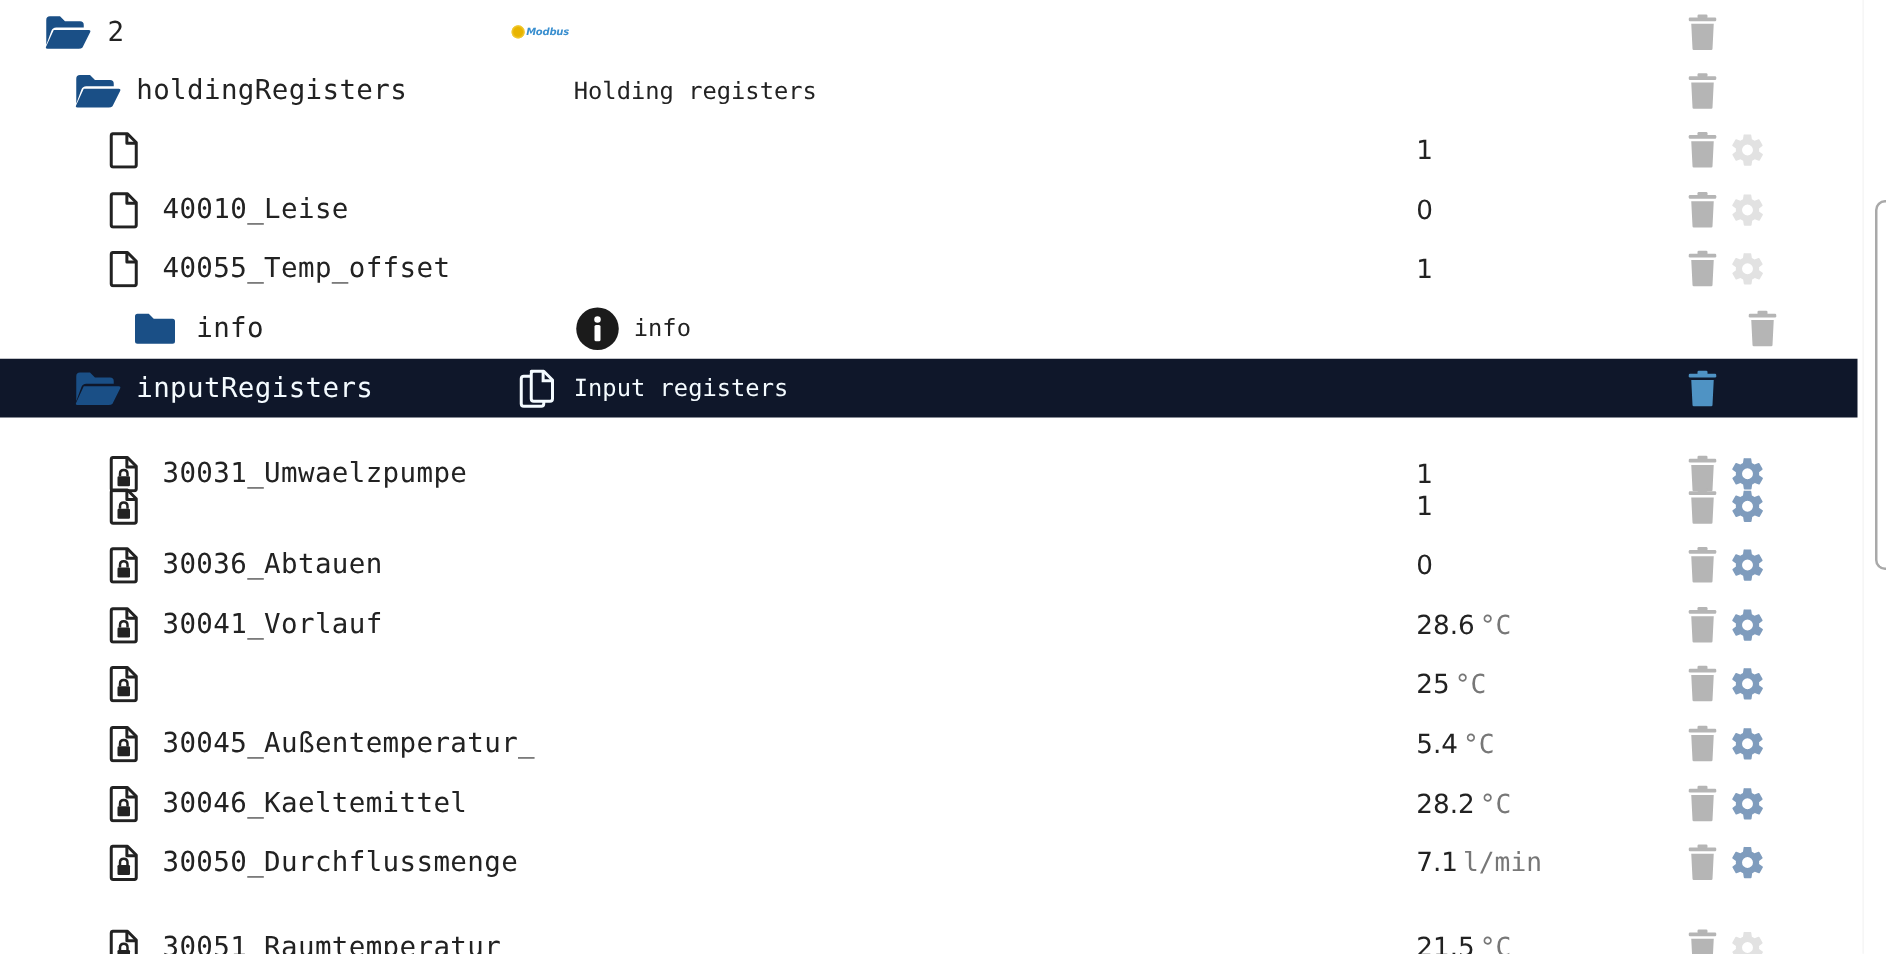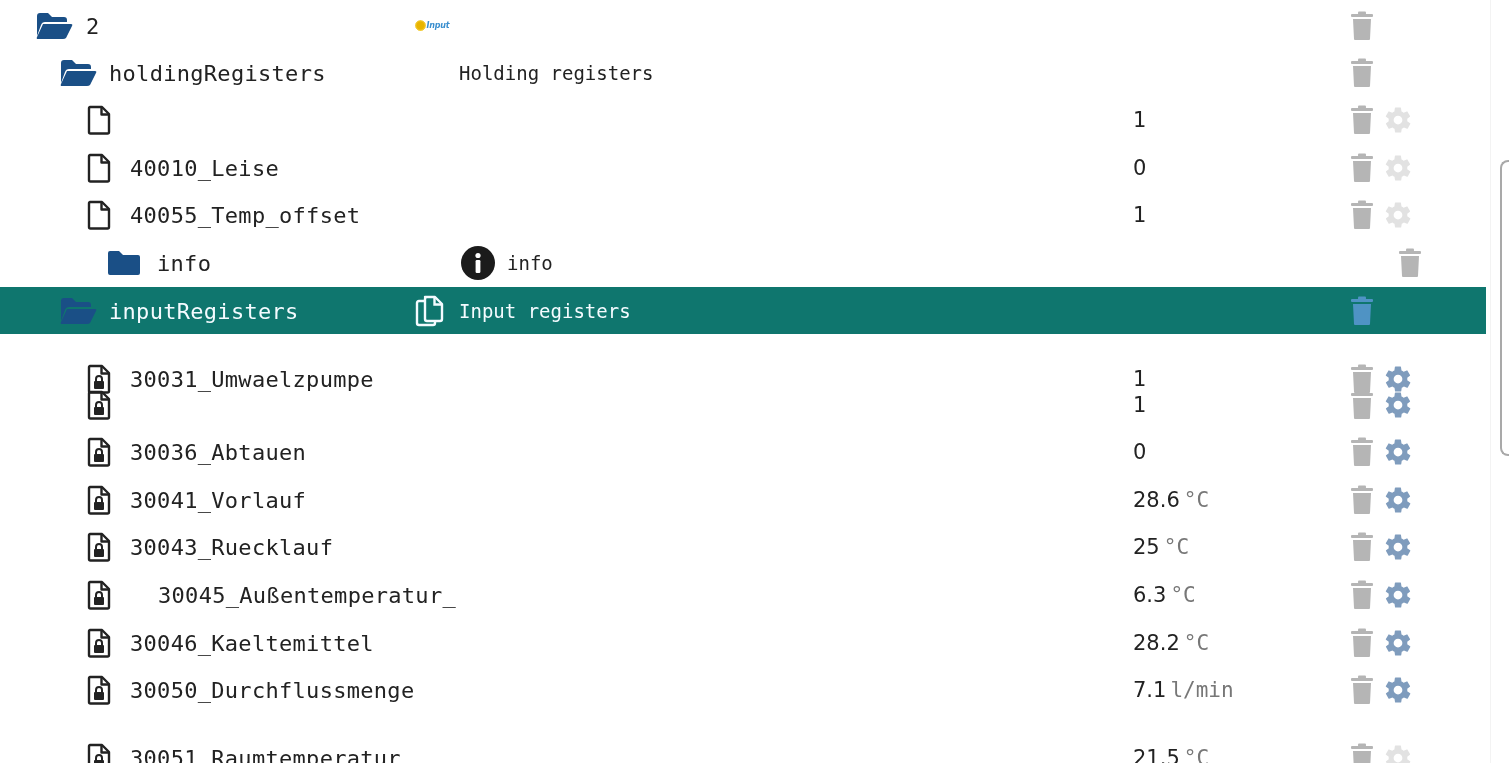--- a/index.html
+++ b/index.html
@@ -20,21 +20,21 @@
     height: 763px;
   }
   .row {
     position: absolute;
     left: 0;
     width: 1486px;
     height: 47px;
     display: block;
   }
   .row.selected {
-    background: #0f766e;
+    background: #0f172a;
   }
   .icon {
     position: absolute;
     top: 50%;
     transform: translateY(-50%);
     display: flex;
     align-items: center;
     justify-content: center;
   }
   .name {
@@ -151,21 +151,21 @@
     <span class="icon" style="left:34px;width:40px;height:30px;">
       <svg width="38" height="28" viewBox="0 0 38 28">
           <path d="M2 4 Q2 1 5 1 H13 L17 5 H29 Q32 5 32 8 V10 H10 Q7 10 6 13 L2 24 Z" fill="#1a4f86"></path>
           <path d="M8 12 H36 Q38 12 37 14 L31 26 Q30 27 28 27 H3 Q1 27 2 25 Z" fill="#1a4f86"></path>
         </svg>
     </span>
     <span class="name" style="left:86px;">2</span>
     <span class="desc-icon" style="left:410px;width:44px;">
       <span class="modbus-logo">
           <span class="star"></span>
-          <span class="txt">Input</span>
+          <span class="txt">Modbus</span>
         </span>
     </span>
     <span class="trash">
       <svg width="24" height="30" viewBox="0 0 24 30">
           <rect x="1" y="3" width="22" height="3" rx="1" fill="#b5b5b5"></rect>
           <rect x="8" y="0.5" width="8" height="3" rx="1" fill="#b5b5b5"></rect>
           <path d="M3 8 H21 L20 28 Q20 29 19 29 H5 Q4 29 4 28 Z" fill="#b5b5b5"></path>
         </svg>
     </span>
   </div>
@@ -406,21 +406,20 @@
 
   <div class="row" style="top:523px;">
     <span class="icon" style="left:86px;width:26px;height:30px;">
       <svg width="24" height="30" viewBox="0 0 24 30">
           <path d="M3 2 H15 L22 9 V27 Q22 28.5 20.5 28.5 H3.5 Q2 28.5 2 27 V3.5 Q2 2 3.5 2 Z" fill="none" stroke="#222" stroke-width="2.4" stroke-linejoin="round"></path>
           <path d="M14.5 2 V9.5 H22" fill="none" stroke="#222" stroke-width="2.4" stroke-linejoin="round"></path>
           <path d="M9 17 V15 Q9 12 12 12 Q15 12 15 15 V17" fill="none" stroke="#222" stroke-width="2"></path>
           <rect x="7" y="17" width="10" height="8" rx="1" fill="#222"></rect>
         </svg>
     </span>
-    <span class="name" style="left:130px;">30043_Ruecklauf</span>
     <span class="value"><span class="num">25</span><span class="unit">°C</span></span>
     <span class="trash">
       <svg width="24" height="30" viewBox="0 0 24 30">
           <rect x="1" y="3" width="22" height="3" rx="1" fill="#b5b5b5"></rect>
           <rect x="8" y="0.5" width="8" height="3" rx="1" fill="#b5b5b5"></rect>
           <path d="M3 8 H21 L20 28 Q20 29 19 29 H5 Q4 29 4 28 Z" fill="#b5b5b5"></path>
         </svg>
     </span>
     <span class="gear">
       <svg width="30" height="30" viewBox="0 0 24 24">
@@ -431,22 +430,22 @@
 
   <div class="row" style="top:571px;">
     <span class="icon" style="left:86px;width:26px;height:30px;">
       <svg width="24" height="30" viewBox="0 0 24 30">
           <path d="M3 2 H15 L22 9 V27 Q22 28.5 20.5 28.5 H3.5 Q2 28.5 2 27 V3.5 Q2 2 3.5 2 Z" fill="none" stroke="#222" stroke-width="2.4" stroke-linejoin="round"></path>
           <path d="M14.5 2 V9.5 H22" fill="none" stroke="#222" stroke-width="2.4" stroke-linejoin="round"></path>
           <path d="M9 17 V15 Q9 12 12 12 Q15 12 15 15 V17" fill="none" stroke="#222" stroke-width="2"></path>
           <rect x="7" y="17" width="10" height="8" rx="1" fill="#222"></rect>
         </svg>
     </span>
-    <span class="name" style="left:130px;margin-left:28px;">30045_Außentemperatur_</span>
-    <span class="value"><span class="num">6.3</span><span class="unit">°C</span></span>
+    <span class="name" style="left:130px;">30045_Außentemperatur_</span>
+    <span class="value"><span class="num">5.4</span><span class="unit">°C</span></span>
     <span class="trash">
       <svg width="24" height="30" viewBox="0 0 24 30">
           <rect x="1" y="3" width="22" height="3" rx="1" fill="#b5b5b5"></rect>
           <rect x="8" y="0.5" width="8" height="3" rx="1" fill="#b5b5b5"></rect>
           <path d="M3 8 H21 L20 28 Q20 29 19 29 H5 Q4 29 4 28 Z" fill="#b5b5b5"></path>
         </svg>
     </span>
     <span class="gear">
       <svg width="30" height="30" viewBox="0 0 24 24">
           <path fill="#7f9cbd" d="M19.4 13a7.8 7.8 0 0 0 0-2l2.1-1.6a.5.5 0 0 0 .1-.6l-2-3.5a.5.5 0 0 0-.6-.2l-2.5 1a7.3 7.3 0 0 0-1.7-1l-.4-2.6A.5.5 0 0 0 14 2h-4a.5.5 0 0 0-.5.4l-.4 2.7a7.6 7.6 0 0 0-1.7 1l-2.5-1a.5.5 0 0 0-.6.2l-2 3.5a.5.5 0 0 0 .1.6L4.6 11a7.8 7.8 0 0 0 0 2l-2.1 1.6a.5.5 0 0 0-.1.6l2 3.5a.5.5 0 0 0 .6.2l2.5-1a7.3 7.3 0 0 0 1.7 1l.4 2.6a.5.5 0 0 0 .5.5h4a.5.5 0 0 0 .5-.4l.4-2.7a7.6 7.6 0 0 0 1.7-1l2.5 1a.5.5 0 0 0 .6-.2l2-3.5a.5.5 0 0 0-.1-.6zM12 15.5a3.5 3.5 0 1 1 0-7 3.5 3.5 0 0 1 0 7z"></path>

